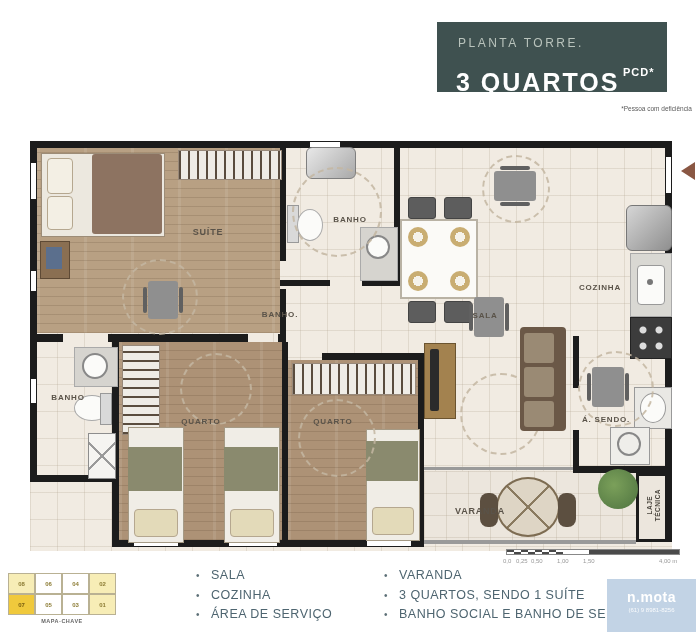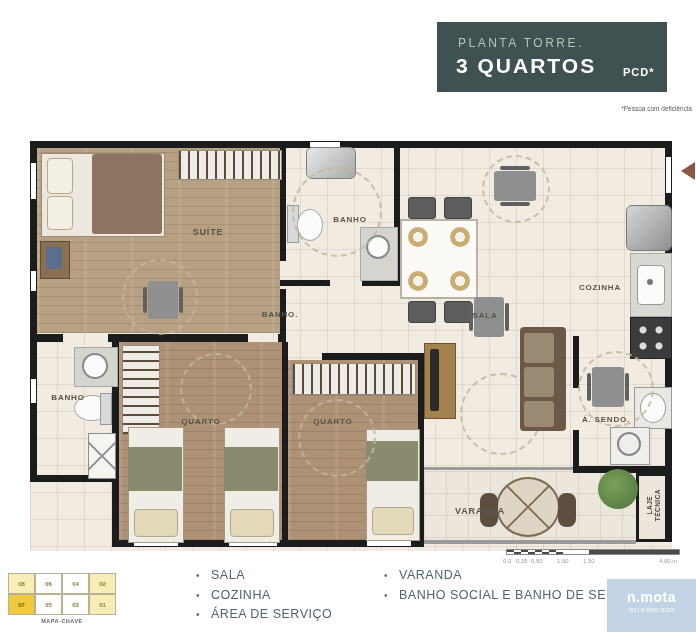--- a/index.html
+++ b/index.html
@@ -3,21 +3,21 @@
 <meta charset="utf-8">
 <style>
   html,body{margin:0;padding:0;background:#fff;}
   .page{position:relative;width:696px;height:632px;background:#ffffff;overflow:hidden;
         font-family:"Liberation Sans",sans-serif;}
   .abs{position:absolute;}
 
   
   .hdr-box{left:437px;top:22px;width:230px;height:70px;background:#3F5150;}
   .hdr-sub{left:458px;top:36px;font-size:12px;letter-spacing:2.5px;color:#B9C3BC;font-weight:400;}
-  .hdr-title{left:456px;top:54px;font-size:21px;font-weight:bold;color:#FFFFFF;letter-spacing:2px;}
+  .hdr-title{left:456px;top:68px;font-size:25px;font-weight:bold;color:#FFFFFF;letter-spacing:2px;}
   .hdr-suffix{left:623px;top:66px;font-size:11px;font-weight:bold;color:#FFFFFF;letter-spacing:1px;}
   .area-badge{left:456px;top:92px;width:100px;height:25px;background:#E7D2A0;
               display:flex;align-items:center;justify-content:center;
               font-size:15px;color:#4E4C40;}
   .footnote{left:592px;top:105px;width:100px;font-size:6.5px;color:#5a5a5a;text-align:right;}
 
   
   #plan{left:30px;top:141px;width:642px;height:410px;background-color:#F1EBE2;
         background-image:linear-gradient(rgba(180,168,150,.28) 1px,transparent 1px),
                          linear-gradient(90deg,rgba(180,168,150,.28) 1px,transparent 1px);
@@ -247,20 +247,21 @@
     <div class="mk-label">MAPA-CHAVE</div>
   </div>
 
   <ul class="abs features feat-left">
     <li><span>SALA</span></li>
     <li><span>COZINHA</span></li>
     <li><span>ÁREA DE SERVIÇO</span></li>
   </ul>
   <ul class="abs features feat-right">
     <li><span>VARANDA</span></li>
+    <li><span>3 QUARTOS, SENDO 1 SUÍTE</span></li>
     <li><span>BANHO SOCIAL E BANHO DE SERVIÇO</span></li>
   </ul>
 
   <div class="abs scalebar">
     <div class="sb-check-top"></div>
     <div class="sb-check-bot"></div>
     <div class="sb-solid"></div>
     <span class="sb-lbl" style="left:-4px;">0,0</span>
     <span class="sb-lbl" style="left:9px;">0,25</span>
     <span class="sb-lbl" style="left:24px;">0,50</span>

